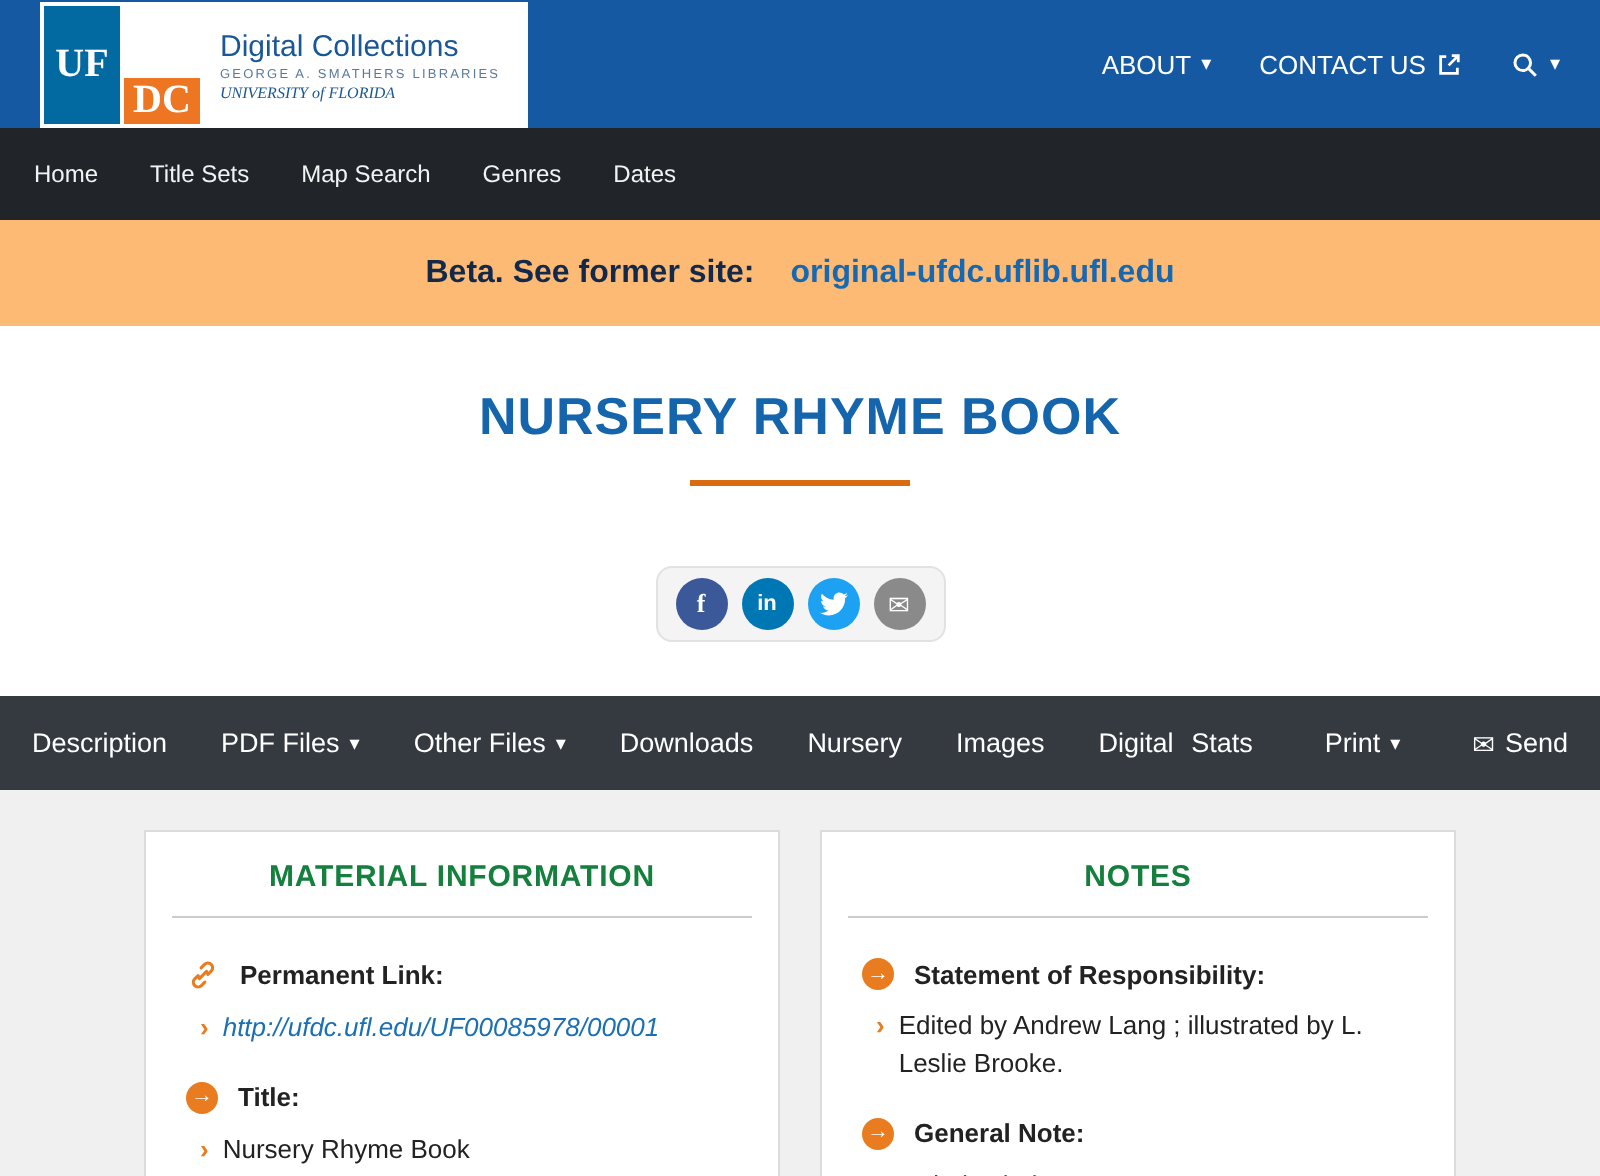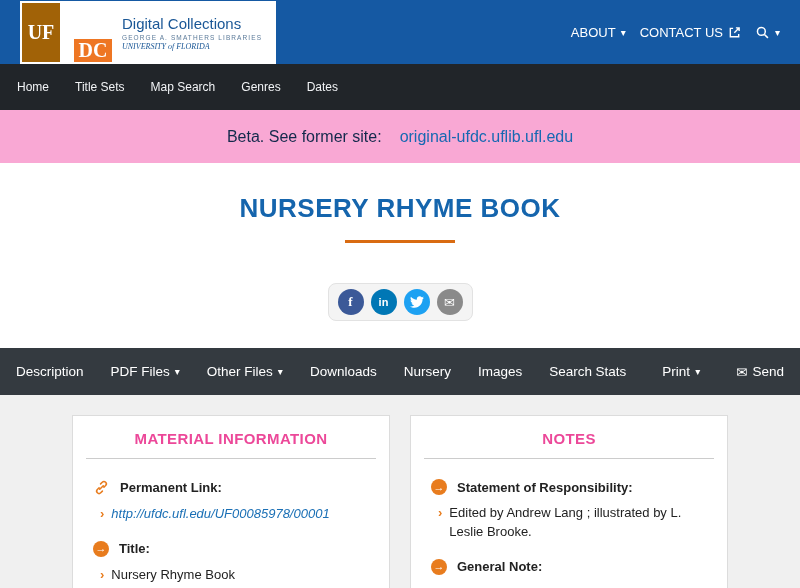--- a/index.html
+++ b/index.html
@@ -5,38 +5,38 @@
   * { box-sizing: border-box; margin: 0; padding: 0; }
   html, body { width: 800px; height: 588px; overflow: hidden; }
   body { font-family: "Liberation Sans", sans-serif; background: #f0f0f0; }
 
   
   .topbar { height: 64px; background: #1559a3; display: flex; align-items: center;
             justify-content: space-between; padding: 0 20px; }
   .logo { display: flex; align-items: stretch; background: #fff; padding: 2px; cursor: pointer; }
   .tile { width: 38px; display: flex; align-items: center; justify-content: center;
           color: #fff; font-family: "Liberation Serif", serif; font-weight: bold; font-size: 20px; }
-  .tile.uf { background: #a16207; margin-right: 14px; }
+  .tile.uf { background: #0369a1; margin-right: 2px; }
   .tile.dc { background: #ee7623; margin-top: 36px; }
   .logo-text { background: #fff; padding: 4px 12px 3px 10px; display: flex; flex-direction: column; justify-content: center; }
   .logo-title { color: #1a5796; font-size: 15px; line-height: 17px; }
   .logo-sub1 { font-size: 6.5px; letter-spacing: 1.1px; color: #5b7a99; margin-top: 2px; }
   .logo-sub2 { font-size: 8px; color: #1a5796; font-family: "Liberation Serif", serif; font-style: italic; margin-top: 1px; }
-  .top-links { display: flex; align-items: center; gap: 14px; color: #fff; font-size: 13px; }
+  .top-links { display: flex; align-items: center; gap: 24px; color: #fff; font-size: 13px; }
   .top-link { display: flex; align-items: center; gap: 5px; cursor: pointer; white-space: nowrap; }
   .caret { font-size: 10px; }
   .top-link svg { display: block; }
 
   
   .mainnav { height: 46px; background: #212529; display: flex; align-items: center; padding: 0 4px; }
   .nav-item { color: #f1f3f5; font-size: 12px; padding: 0 13px; cursor: pointer; white-space: nowrap; }
 
   
-  .beta { height: 53px; background: #f9a8d4; display: flex; align-items: center; justify-content: center;
-          font-size: 16px; font-weight: normal; color: #13294b; }
+  .beta { height: 53px; background: #fdba74; display: flex; align-items: center; justify-content: center;
+          font-size: 16px; font-weight: bold; color: #13294b; }
   .beta a { color: #1668b2; text-decoration: none; margin-left: 18px; cursor: pointer; }
 
   
   .hero { height: 185px; background: #fff; text-align: center; padding-top: 30px; }
   .page-title { font-size: 26px; font-weight: bold; color: #1565ad; letter-spacing: 0.5px; }
   .title-rule { width: 110px; height: 3px; background: #d96b12; margin: 16px auto 0; }
   .share-pill { margin: 40px auto 0; width: fit-content; background: #f4f4f4; border: 1px solid #e2e2e2;
                 border-radius: 8px; padding: 5px 9px; display: flex; gap: 7px; align-items: center; }
   .share-icon { width: 26px; height: 26px; border-radius: 50%; display: flex; align-items: center;
                 justify-content: center; color: #fff; cursor: pointer; font-size: 13px; }
@@ -49,21 +49,21 @@
   .toolbar { height: 47px; background: #343a40; display: flex; align-items: center; padding: 0 16px;
              color: #fff; font-size: 13.5px; }
   .tb-left { display: flex; align-items: center; gap: 27px; }
   .tb-right { margin-left: auto; display: flex; align-items: center; gap: 36px; }
   .tb-item { display: flex; align-items: center; gap: 5px; cursor: pointer; white-space: nowrap; }
 
   
   .content { background: #f0f0f0; height: 193px; display: flex; justify-content: center;
              gap: 20px; padding-top: 20px; }
   .card { width: 318px; height: 360px; background: #fff; border: 1px solid #dcdcdc; }
-  .card-title { text-align: center; font-weight: bold; font-size: 15px; color: #ec4899;
+  .card-title { text-align: center; font-weight: bold; font-size: 15px; color: #15803d;
                 letter-spacing: 0.4px; padding: 14px 0 11px; }
   .card-rule { border-top: 1px solid #ccc; margin: 0 13px; }
   .card-body { padding: 10px 20px 0; font-size: 13px; color: #222; }
   .field { display: flex; align-items: center; gap: 10px; font-weight: bold; margin-top: 17px; text-align: center; }
   .field:first-child { margin-top: 10px; }
   .arrow-badge { width: 16px; height: 16px; min-width: 16px; border-radius: 50%; background: #e87c1e;
                  color: #fff; display: flex; align-items: center; justify-content: center;
                  font-size: 11px; line-height: 1; }
   .link-icon svg { display: block; }
   .value { display: flex; gap: 7px; margin: 9px 0 0 7px; line-height: 1.45; }
@@ -144,21 +144,21 @@
       <span>PDF Files</span>
       <span class="caret">▾</span>
     </span>
     <span class="tb-item">
       <span>Other Files</span>
       <span class="caret">▾</span>
     </span>
     <span class="tb-item">Downloads</span>
     <span class="tb-item">Nursery</span>
     <span class="tb-item">Images</span>
-    <span class="tb-item">Search</span>
+    <span class="tb-item">Digital</span>
   </div>
   <div class="tb-right">
     <span class="tb-item">Stats</span>
     <span class="tb-item">
       <span>Print</span>
       <span class="caret">▾</span>
     </span>
     <span class="tb-item">
       <span>✉</span>
       <span>Send</span>

